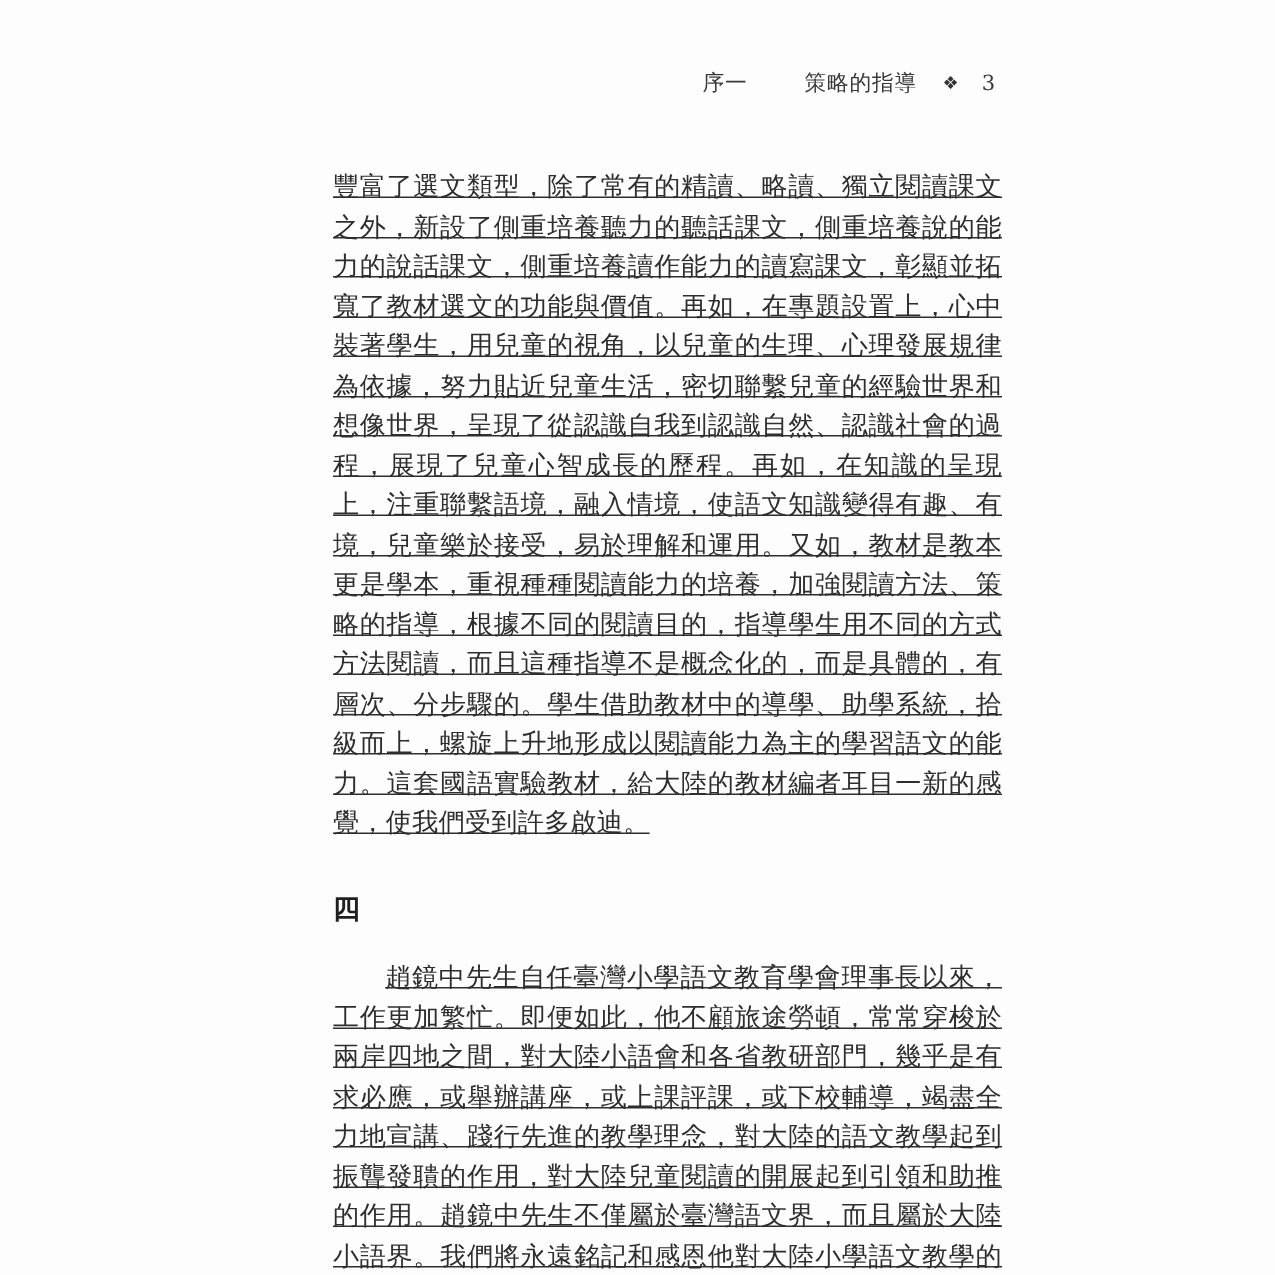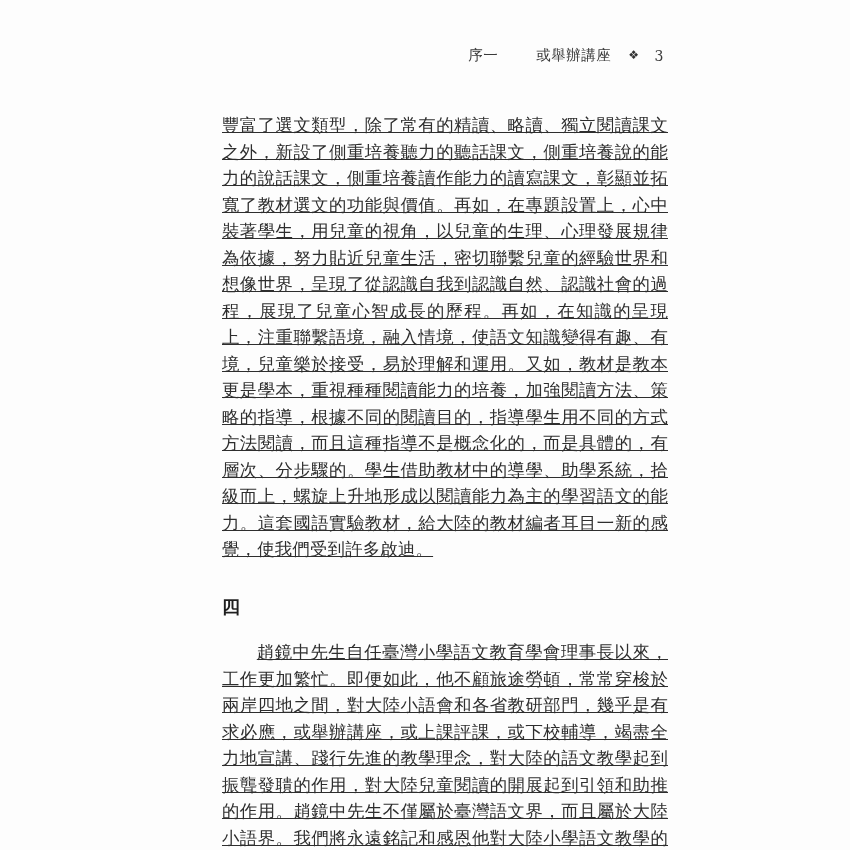--- a/index.html
+++ b/index.html
@@ -95,21 +95,21 @@
   .spacer-after-heading  { height: 19px; }
 </style>
 </head>
 <body>
 
 <div class="page">
 
   <div class="running-head">
     <span class="rh-section">序一</span>
     <span class="rh-gap"></span>
-    <span class="rh-title">或舉辦講座</span>
+    <span class="rh-title">策略的指導</span>
     <span class="rh-ornament">❖</span>
     <span class="rh-pageno">3</span>
   </div>
 
   <div class="textblock">
 
     <p class="para">豐富了選文類型，除了常有的精讀、略讀、獨立閱讀課文之外，新設了側重培養聽力的聽話課文，側重培養說的能力的說話課文，側重培養讀作能力的讀寫課文，彰顯並拓寬了教材選文的功能與價值。再如，在專題設置上，心中裝著學生，用兒童的視角，以兒童的生理、心理發展規律為依據，努力貼近兒童生活，密切聯繫兒童的經驗世界和想像世界，呈現了從認識自我到認識自然、認識社會的過程，展現了兒童心智成長的歷程。再如，在知識的呈現上，注重聯繫語境，融入情境，使語文知識變得有趣、有境，兒童樂於接受，易於理解和運用。又如，教材是教本更是學本，重視種種閱讀能力的培養，加強閱讀方法、策略的指導，根據不同的閱讀目的，指導學生用不同的方式方法閱讀，而且這種指導不是概念化的，而是具體的，有層次、分步驟的。學生借助教材中的導學、助學系統，拾級而上，螺旋上升地形成以閱讀能力為主的學習語文的能力。這套國語實驗教材，給大陸的教材編者耳目一新的感覺，使我們受到許多啟迪。</p>
 
     <div class="spacer-before-heading"></div>
 

